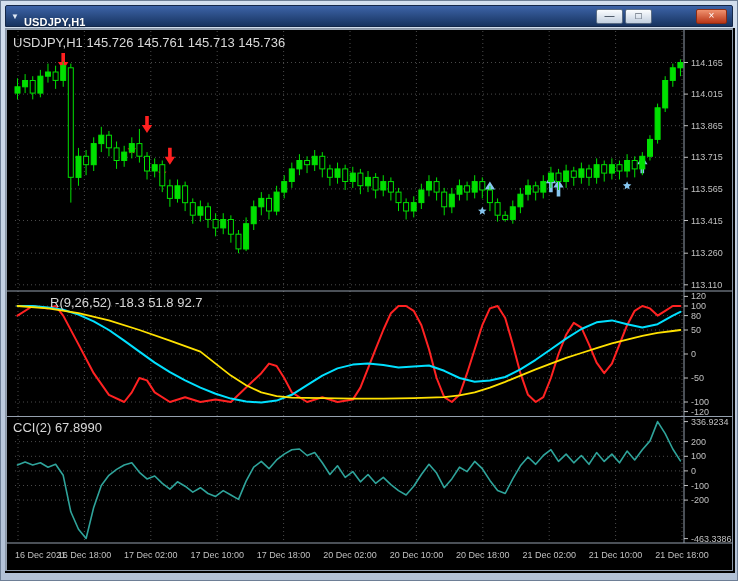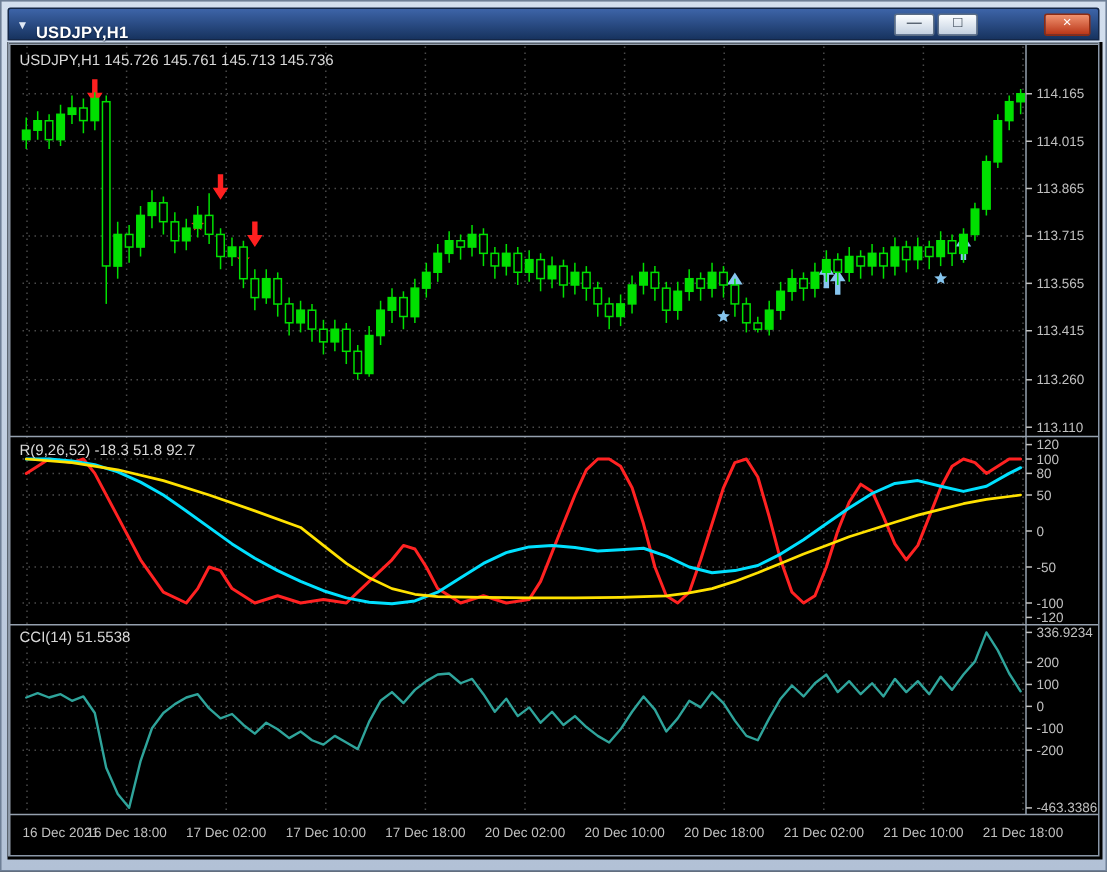--- a/index.html
+++ b/index.html
@@ -8,23 +8,23 @@
   .window { width:738px; height:581px; background:linear-gradient(#d3dfee,#b2c1d6); border:1px solid #6e7f96; padding:4px 4px 7px 4px; position:relative; }
   .titlebar { height:22px; background:linear-gradient(#3d64a8,#17335f); border:1px solid #142748; border-radius:2px 2px 0 0; display:flex; align-items:center; padding:0 5px; color:#fff; }
   .title-icon { font-size:8px; color:#dfe8f4; margin-right:5px; }
   .title-text { font-size:11px; font-weight:bold; letter-spacing:.2px; text-shadow:0 1px 1px #0a1a33;margin-top:11px; }
   .win-controls { margin-left:auto; display:flex; align-items:center; gap:2px; }
   .win-btn { width:27px; height:15px; border:1px solid #5a6c84; border-radius:2px; background:linear-gradient(#fbfdff,#c3d0e0); font-size:10px; line-height:12px; text-align:center; color:#1d2a3a; cursor:pointer; }
   .win-btn.close { background:linear-gradient(#f0926f,#b93517); color:#fff; width:31px; margin-left:42px; border-color:#8c2b12; }
   .client { position:relative; margin-top:1px; width:730px; height:545px; background:#000; }
   #chart-svg { display:block; border:1px solid #8a97a8; background:#000; }
   #chart-svg text { font-family:"Liberation Sans",sans-serif; font-size:9px; fill:#c0c0c0; }
-  .overlay-label { position:absolute; left:8px; font-size:10px; color:#d8d8d8; pointer-events:none; white-space:nowrap; }
+  .overlay-label { position:absolute; left:8px; font-size:13px; color:#d8d8d8; pointer-events:none; white-space:nowrap; }
   .overlay-main { top:7px; }
-  .overlay-osc1 { top:267px; }
+  .overlay-osc1 { top:267px;margin-left:37px; }
   .overlay-osc2 { top:392px; }
 </style>
 </head>
 <body>
 
 <div class="window">
   <div class="titlebar">
     <span class="title-icon">▼</span>
     <span class="title-text">USDJPY,H1</span>
     <div class="win-controls">
@@ -322,15 +322,15 @@
           <text x="344" y="529" text-anchor="middle">20 Dec 02:00</text>
           <text x="410.40000000000003" y="529" text-anchor="middle">20 Dec 10:00</text>
           <text x="476.80000000000007" y="529" text-anchor="middle">20 Dec 18:00</text>
           <text x="543.2" y="529" text-anchor="middle">21 Dec 02:00</text>
           <text x="609.6" y="529" text-anchor="middle">21 Dec 10:00</text>
           <text x="676" y="529" text-anchor="middle">21 Dec 18:00</text>
         </g>
       </svg>
     <div class="overlay-label overlay-main">USDJPY,H1 145.726 145.761 145.713 145.736</div>
     <div class="overlay-label overlay-osc1">R(9,26,52) -18.3 51.8 92.7</div>
-    <div class="overlay-label overlay-osc2">CCI(14) 51.5538</div>
+    <div class="overlay-label overlay-osc2">CCI(2) 67.8990</div>
   </div>
 </div>
 
 </body></html>

